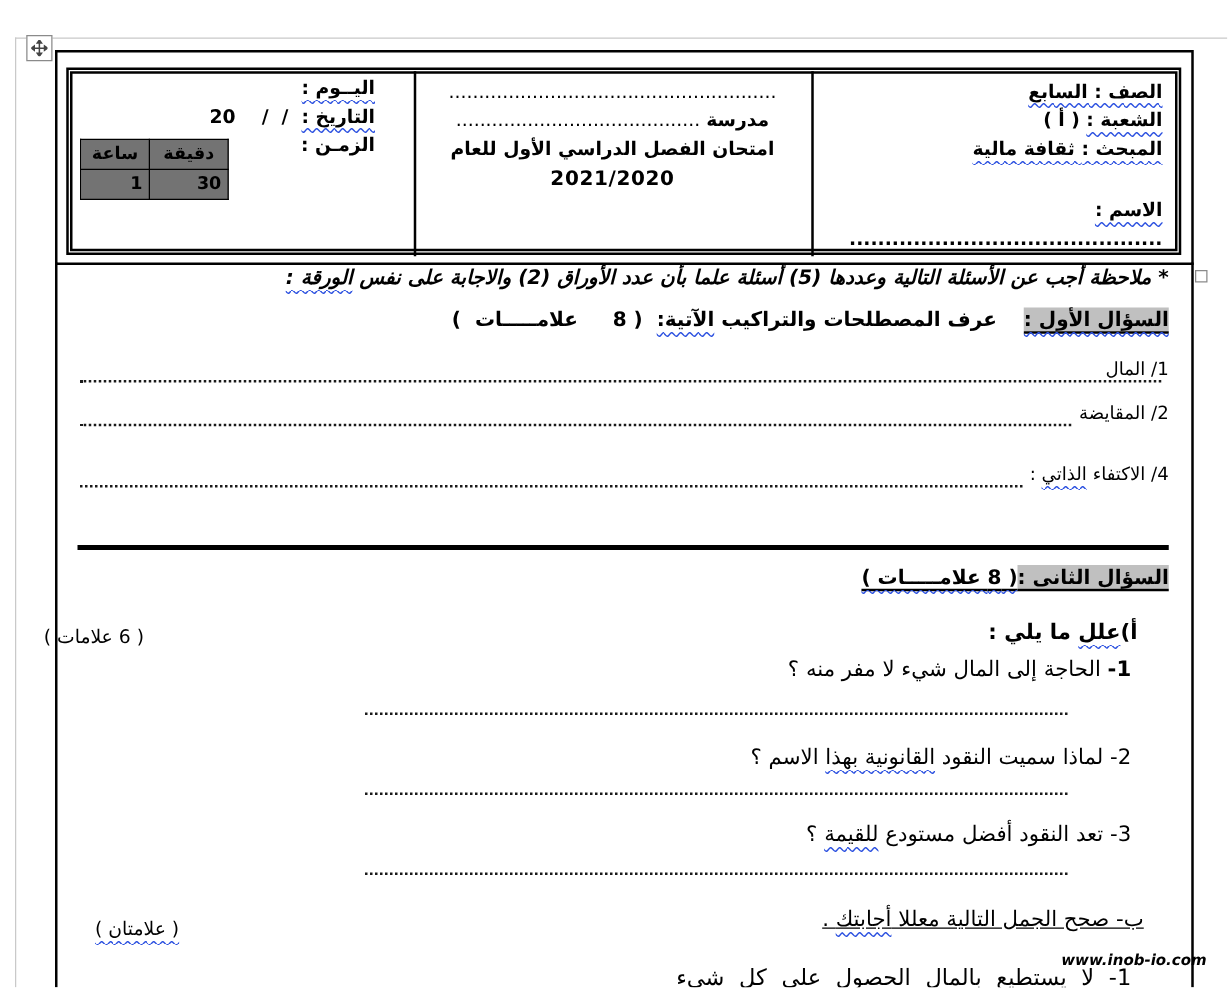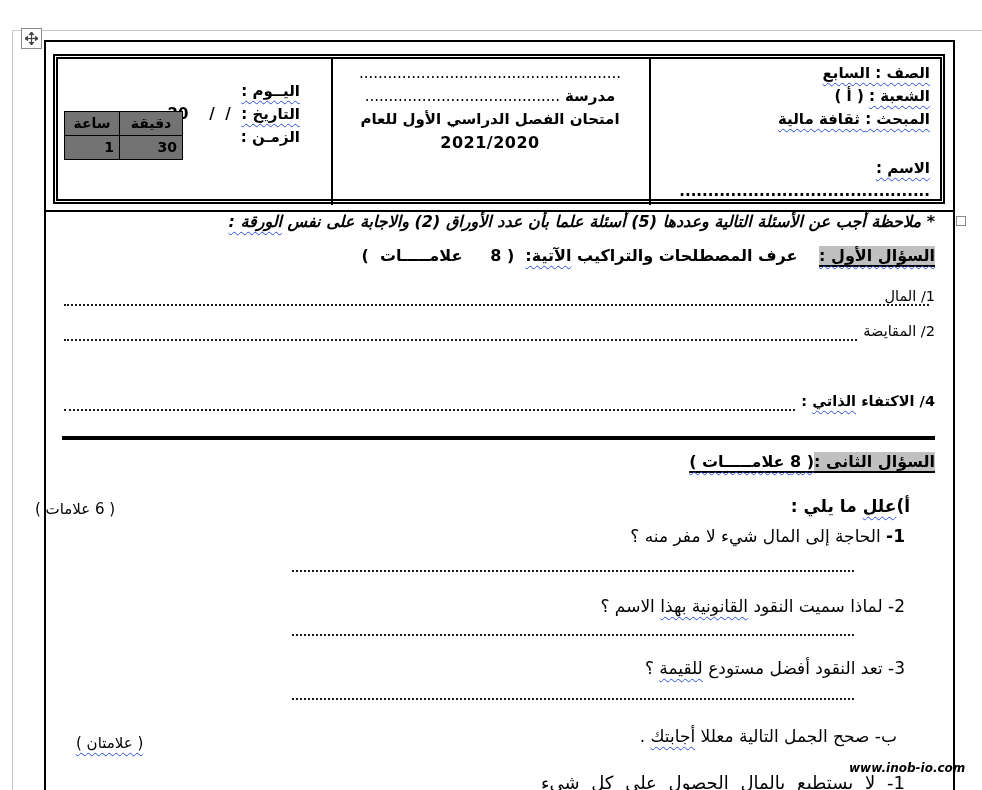--- a/index.html
+++ b/index.html
@@ -12,21 +12,21 @@
   
   .move-handle{left:21px;top:28px;width:19px;height:19px;border:1px solid #8a8a8a;
                background:#fff;display:flex;align-items:center;justify-content:center;}
   
   .hbox-outer{left:44px;top:40px;width:911px;height:172px;border:2px solid #000;box-sizing:border-box;}
   .hbox-inner{position:absolute;left:7px;top:12px;right:8px;bottom:6px;border:5px double #000;}
   .colsep{top:57px;width:2px;height:148px;background:#000;}
   .hcol{position:absolute;top:0;bottom:0;direction:rtl;}
   .hcol-right{right:0;width:292px;text-align:right;padding:3px 10px 0 0;font-weight:bold;font-size:15px;line-height:23px;}
   .hcol-center{right:292px;width:316px;text-align:center;padding-top:3px;font-size:15px;line-height:23px;}
-  .hcol-left{left:0;width:278px;text-align:right;padding:21px 36px 0 0;font-weight:bold;font-size:15px;line-height:23px;box-sizing:border-box;}
+  .hcol-left{left:0;width:278px;text-align:right;padding:0 36px 0 0;font-weight:bold;font-size:15px;line-height:23px;box-sizing:border-box;}
   .name-line{margin-top:26px;font-weight:bold;}
   .b{font-weight:bold;}
   .year{font-size:16px;letter-spacing:.5px;}
   
   .ttable{position:absolute;left:6px;top:52px;border-collapse:collapse;direction:ltr;}
   .ttable td{border:1.5px solid #000;font-weight:bold;font-size:14px;height:23px;padding:0 5px;background:#737373;}
   .ttable .hd{width:44px;text-align:center;}
   .ttable .hd2{width:52px;text-align:center;}
   .ttable .val{text-align:right;}
   
@@ -44,21 +44,21 @@
   .item-row{left:62px;top:0;width:873px;display:flex;direction:rtl;font-size:14.5px;height:22px;}
   .item-label{white-space:nowrap;}
   .dotfill{flex:1;border-bottom:2px dotted #1a1a1a;margin:0 6px 4px 2px;}
   .divider{left:62px;top:436px;width:873px;height:4px;background:#000;}
   .q2head{left:58px;top:452px;width:877px;font-size:16px;font-weight:bold;}
   .parta{left:60px;top:496px;width:850px;font-size:17px;font-weight:bold;}
   .parta-marks{left:35px;top:500px;font-size:15px;direction:rtl;}
   .question{left:60px;top:0;width:845px;font-size:17px;}
   .qnum{font-weight:bold;}
   .dotline{left:292px;top:0;width:562px;height:10px;border-bottom:2.5px dotted #1a1a1a;}
-  .partb{left:52px;top:726px;width:845px;font-size:17px;}
+  .partb{left:70px;top:726px;width:845px;font-size:17px;text-decoration:underline;}
   .partb-marks{left:28px;top:734px;font-size:15px;direction:rtl;margin-left:48px;}
   .watermark{left:849px;top:761px;font-size:12px;font-weight:bold;font-style:italic;direction:ltr;
              font-family:"DejaVu Sans",sans-serif;}
   .clipped{left:60px;top:772px;width:845px;font-size:18px;word-spacing:6px;}
 </style>
 </head>
 <body>
 
 <div class="page">
 
@@ -131,21 +131,21 @@
   </div>
 
   <div class="abs item-row" style="top:288px;flex-direction:column;">
     <span class="item-label">1/ المال </span>
       <span class="dotfill"></span>
   </div>
   <div class="abs item-row" style="top:323px;">
     <span class="item-label">2/ المقايضة </span>
       <span class="dotfill"></span>
   </div>
-  <div class="abs item-row" style="top:393px;font-weight:bold;">
+  <div class="abs item-row" style="top:372px;">
     <span class="item-label"><span>4/ الاكتفاء </span><span class="wavy">الذاتي</span><span> :</span></span>
       <span class="dotfill"></span>
   </div>
 
   <div class="abs divider"></div>
 
   <div class="abs rtl q2head">
     <span class="u"><span class="hl">السؤال الثانى :</span><span class="wavy">( 8 علامـــــات )</span></span>
   </div>
 

